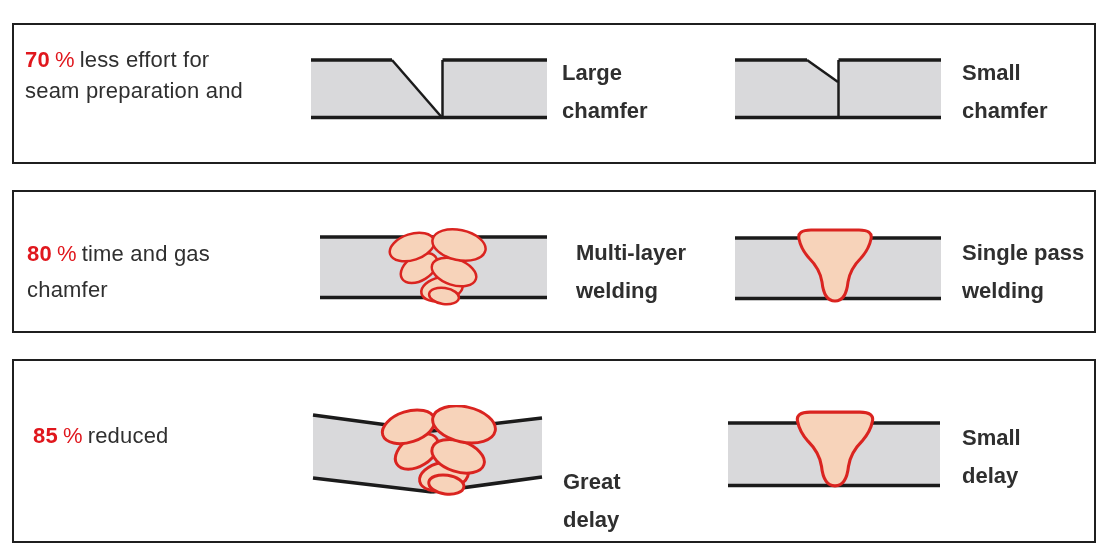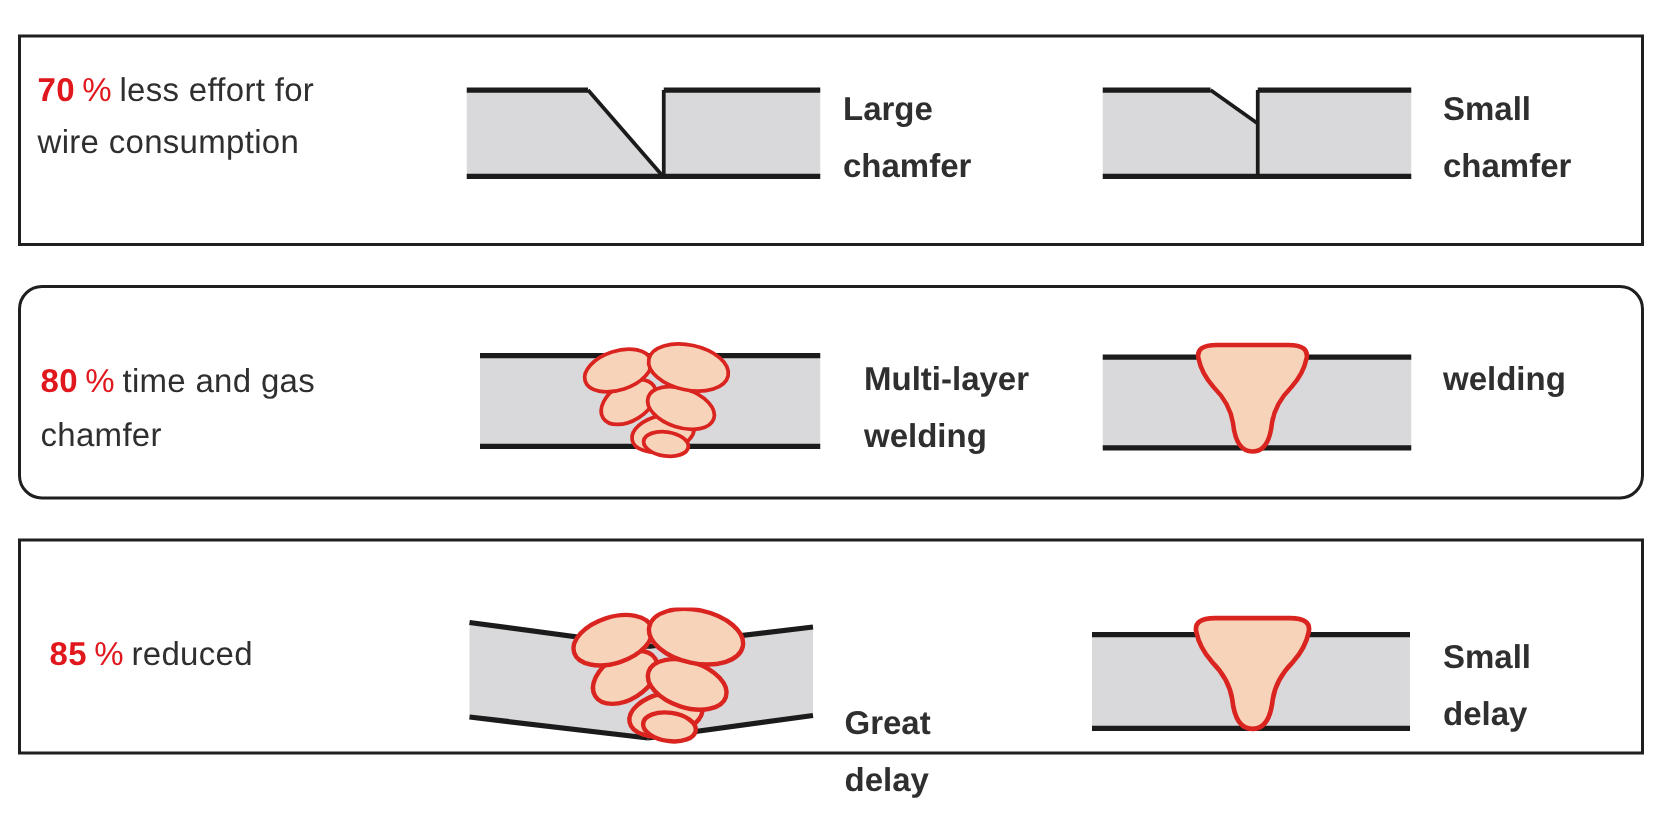--- a/index.html
+++ b/index.html
@@ -6,22 +6,22 @@
     --accent-red:#e0171d; --text-dark:#2f2f2f; --plate-gray:#d9d9db;
     --plate-edge:#1b1b1b; --weld-fill:#f7d3ba; --weld-stroke:#da2420;
     --box-border:#1f1f1f; --background:#ffffff;
   }
   *{box-sizing:border-box;}
   html,body{margin:0;padding:0;}
   body{font-family:"Liberation Sans","DejaVu Sans",sans-serif;background:var(--background);}
   .stage{position:relative;width:1120px;height:555px;background:var(--background);overflow:hidden;padding-left:36px;}
   .row{position:absolute;left:12px;width:1084px;border:2px solid var(--box-border);background:#fff;}
   .r1{top:23px;height:141px;}
-  .r2{top:190px;height:143px;border-radius:16px;}
-  .r3{top:359px;height:144px;}
+  .r2{top:190px;height:143px;}
+  .r3{top:359px;height:184px;}
 
   .stat{position:absolute;margin:0;font-size:22px;color:var(--text-dark);letter-spacing:.2px;}
   .stat .l{display:block;}
   .r1 .stat{left:11px;top:19px;line-height:31px;}
   .r2 .stat{left:13px;top:44px;line-height:36px;}
   .r3 .stat{left:19px;top:60px;line-height:30px;}
   .r1 .l3{margin-top:4px;}
   .pct-num{color:var(--accent-red);font-weight:700;margin-right:5px;}
   .pct-sign{color:var(--accent-red);font-weight:400;margin-right:5px;}
 
@@ -59,21 +59,21 @@
   </defs>
 </svg>
 
 <div class="stage">
 
   <section class="row r1">
     <p class="stat">
       <span class="l">
         <b class="pct-num">70</b><span class="pct-sign">%</span><span>less effort for</span>
       </span>
-      <span class="l l3">wire consumption</span>
+      <span class="l">seam preparation and</span>
     </p>
 
     <svg class="diagram d-left" width="236" height="66" viewBox="0 0 236 66">
       <polygon class="plate" points="0,4 81,4 130,61 0,61"></polygon>
       <polygon class="plate" points="132,4 236,4 236,61 132,61"></polygon>
       <path class="edge w3" d="M0,4 H81"></path>
       <path class="edge w2" d="M81,4 L130.5,61"></path>
       <path class="edge w2" d="M131.5,4 V61"></path>
       <path class="edge w3" d="M131.5,4 H236"></path>
       <path class="edge w3" d="M0,61.5 H236"></path>
@@ -117,20 +117,21 @@
       <span>welding</span>
     </div>
 
     <svg class="diagram d-right" width="206" height="80" viewBox="0 0 206 80">
       <rect class="plate" x="0" y="10" width="206" height="61"></rect>
       <path class="edge w3" d="M0,10 H206"></path>
       <path class="edge w3" d="M0,70.5 H206"></path>
       <use href="#tulip"></use>
     </svg>
     <div class="dlabel lbl-right">
+      <span>Single pass</span>
       <span>welding</span>
     </div>
   </section>
 
   <section class="row r3">
     <p class="stat">
       <span class="l">
         <b class="pct-num">85</b><span class="pct-sign">%</span><span>reduced</span>
       </span>
     </p>

